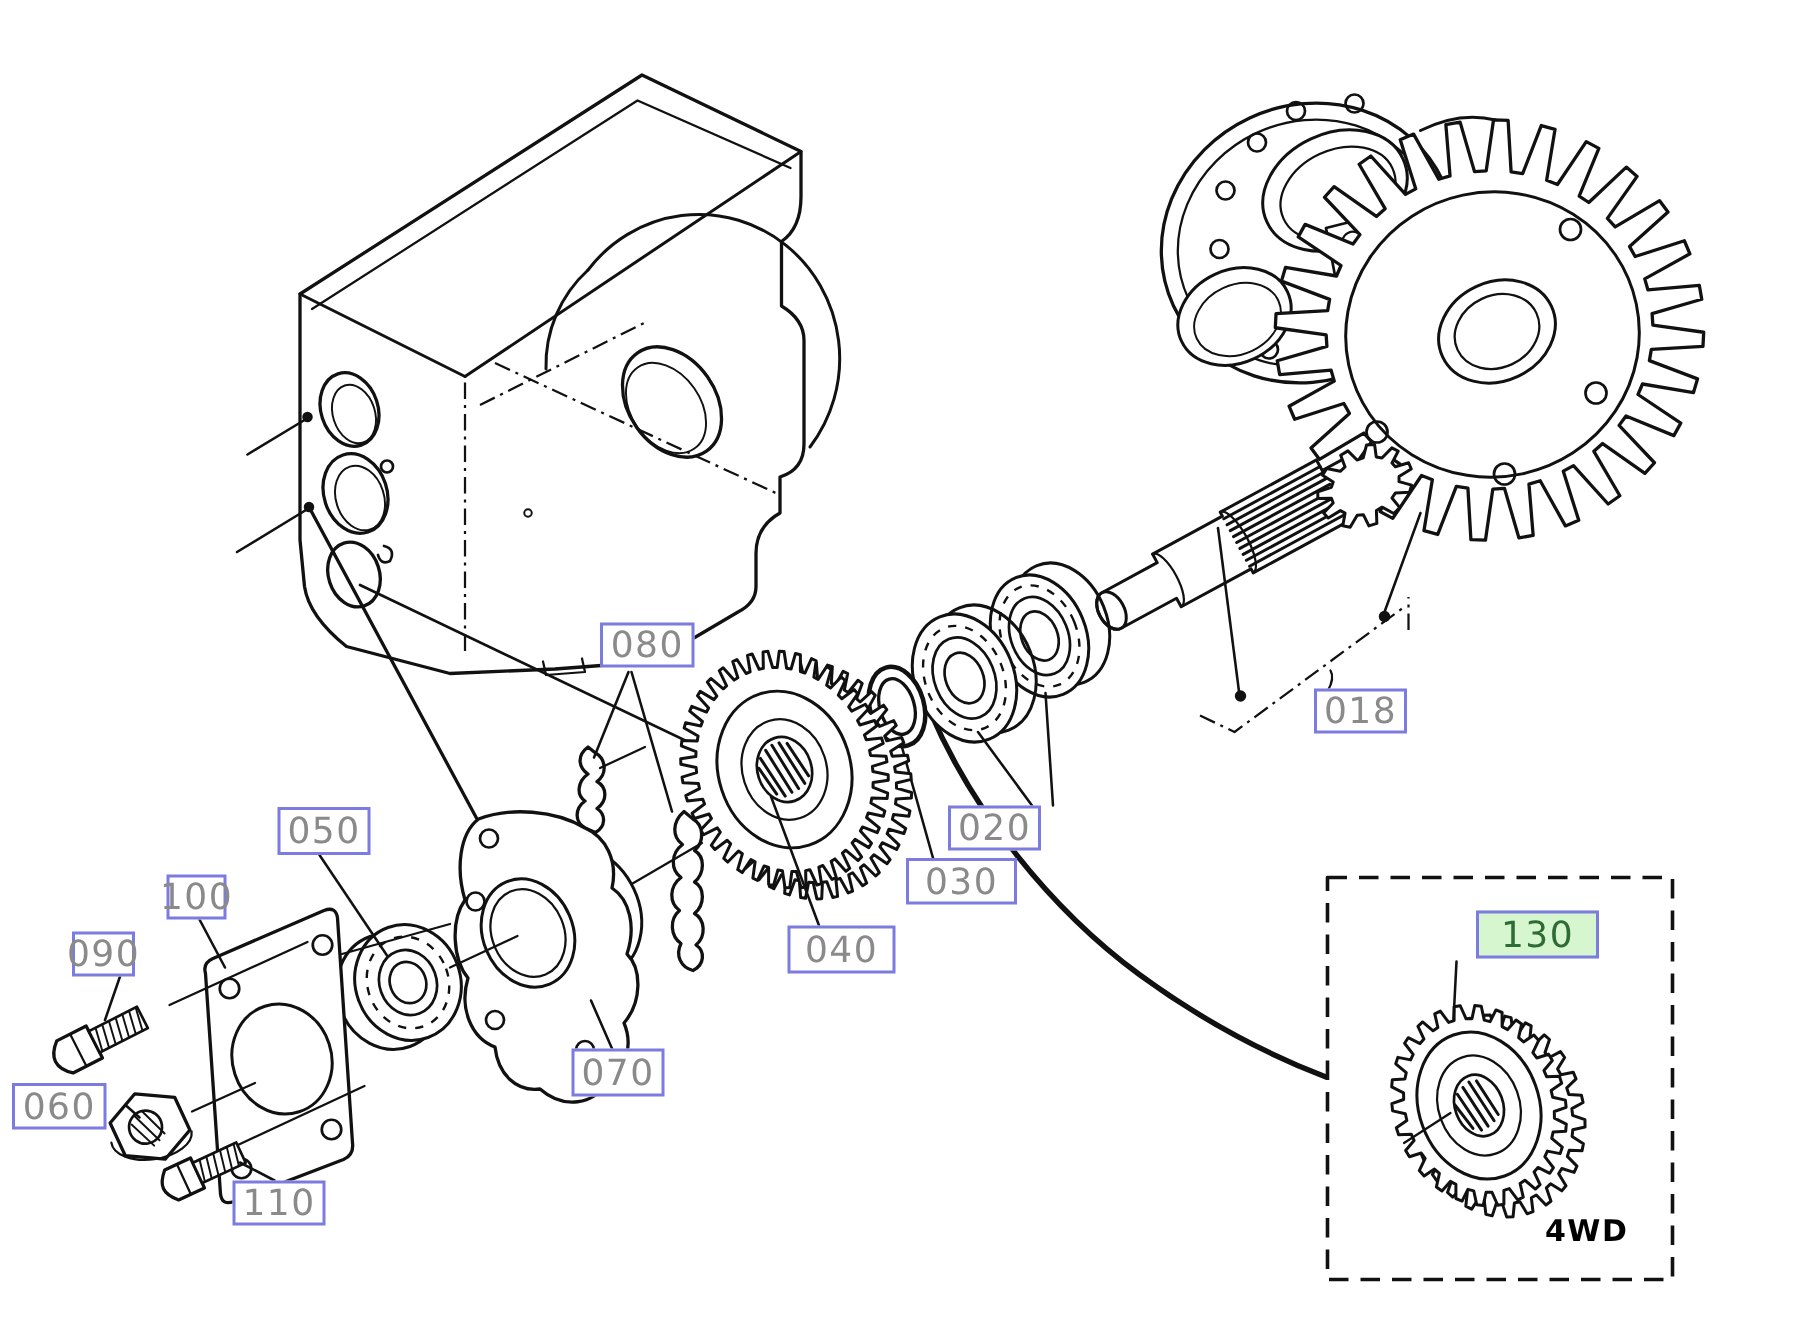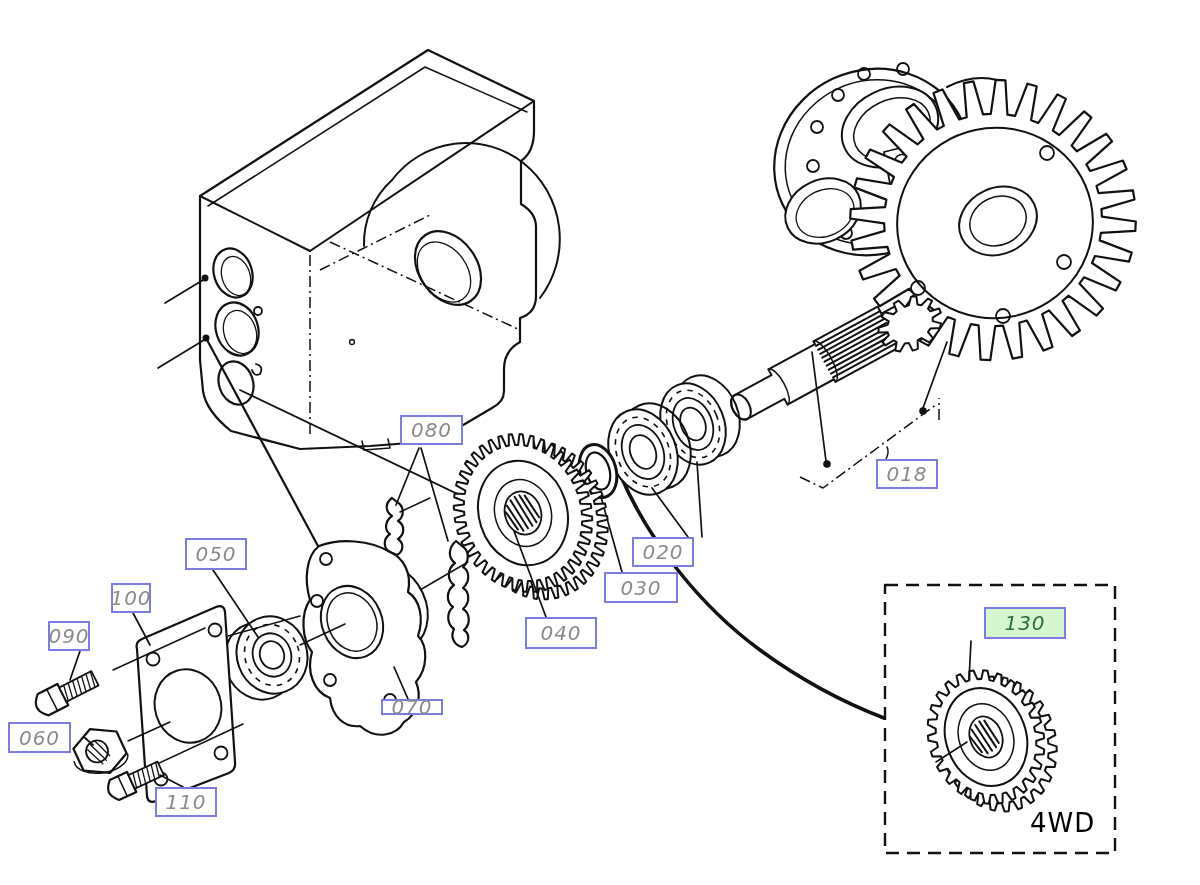--- a/index.html
+++ b/index.html
@@ -18,24 +18,24 @@
   #art .t18{stroke-width:1.8}
   #art .t22{stroke-width:2.2}
   #art .t3{stroke-width:3}
   #art .lead{stroke-width:1.7}
   #art .dot{fill:var(--line);stroke:none;}
   #art .dash{stroke-dasharray:13 8;stroke-width:2.4;stroke-linecap:butt;}
   #art .phantom{stroke-dasharray:11 4 2 4;stroke-width:1.5;stroke-linecap:butt;}
   #art .balls{stroke-dasharray:5.5 6;stroke-width:1.6;stroke-linecap:butt;}
   #art .swoosh{stroke-width:3.6;}
   .plabel{position:absolute;box-sizing:border-box;border:2px solid var(--label-border);
-    background:#fff;color:var(--label-text);font-size:20px;line-height:1;letter-spacing:1px;
-    display:flex;align-items:center;justify-content:center;cursor:pointer;font-style:italic;}
+    background:#fff;color:var(--label-text);font-size:24px;line-height:1;letter-spacing:1px;
+    display:flex;align-items:center;justify-content:center;cursor:pointer;}
   .plabel.hl{background:var(--hl-bg);color:var(--hl-text);}
-  .caption4wd{position:absolute;color:#000;font-size:26px;font-weight:normal;letter-spacing:1px;}
+  .caption4wd{position:absolute;color:#000;font-size:20px;font-weight:bold;letter-spacing:1px;}
 </style>
 </head>
 <body>
 
 <div id="stage">
 
 <svg id="art" width="1200" height="885" viewBox="0 0 1200 885">
 
   <g>
     <path class="f t22" d="M200,196 L428,50 L534,101 L534,131 Q534,152 521,161 L521,204 Q536,213 536,227 L536,296 Q536,313 520,318 L520,342 Q504,351 504,369 L504,391 Q504,402 492,408 L436,441 L370,446 L300,449 L231,431 Q206,411 203,391 L200,360 Z"></path>
@@ -246,21 +246,21 @@
     <path class="t15" d="M936,762 L967,742"></path>
   </g>
 </svg>
 
   <div class="plabel" style="left:876px;top:459px;width:62px;height:30px">018</div>
   <div class="plabel" style="left:632px;top:537px;width:62px;height:30px">020</div>
   <div class="plabel" style="left:604px;top:572px;width:74px;height:31px">030</div>
   <div class="plabel" style="left:525px;top:617px;width:72px;height:32px">040</div>
   <div class="plabel" style="left:185px;top:538px;width:62px;height:32px">050</div>
   <div class="plabel" style="left:8px;top:722px;width:63px;height:31px">060</div>
-  <div class="plabel" style="left:381px;top:699px;width:62px;height:16px">070</div>
+  <div class="plabel" style="left:381px;top:699px;width:62px;height:32px">070</div>
   <div class="plabel" style="left:400px;top:415px;width:63px;height:30px">080</div>
   <div class="plabel" style="left:48px;top:621px;width:42px;height:30px">090</div>
   <div class="plabel" style="left:111px;top:583px;width:40px;height:30px">100</div>
   <div class="plabel" style="left:155px;top:787px;width:62px;height:30px">110</div>
   <div class="plabel hl" style="left:984px;top:607px;width:82px;height:32px">130</div>
 
   <div class="caption4wd" style="left:1030px;top:808px">4WD</div>
 </div>
 
 </body></html>

